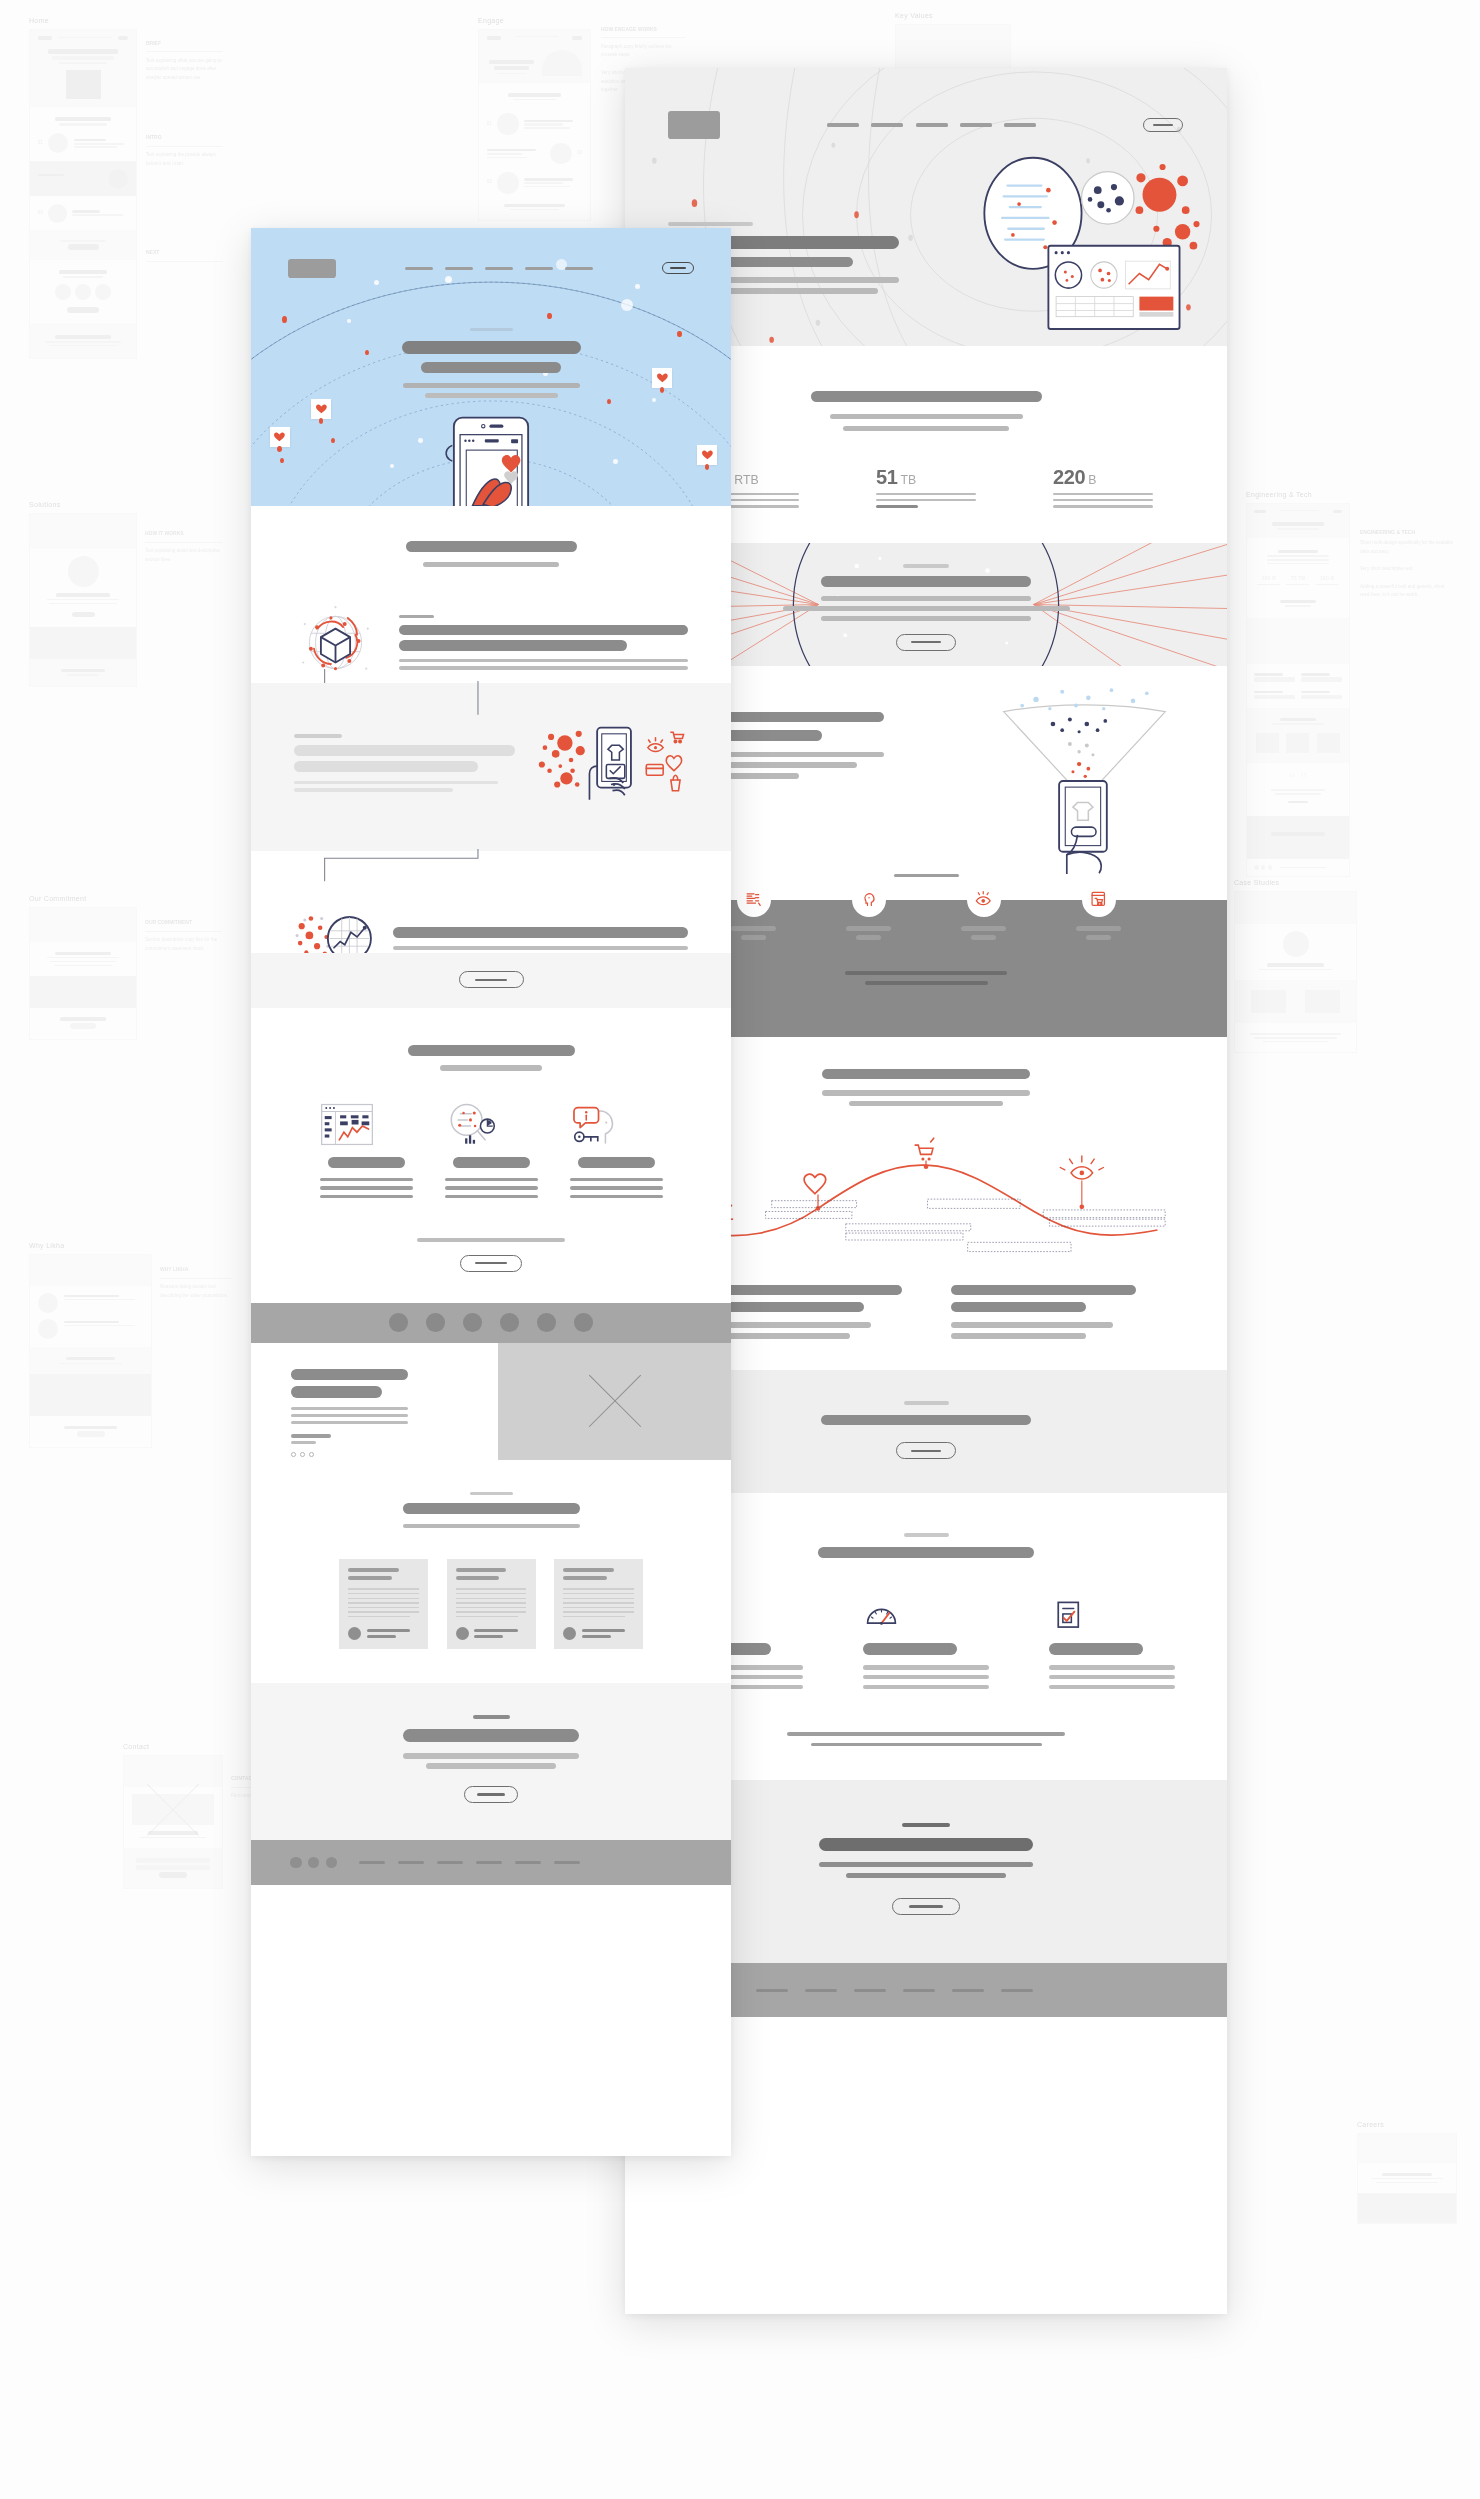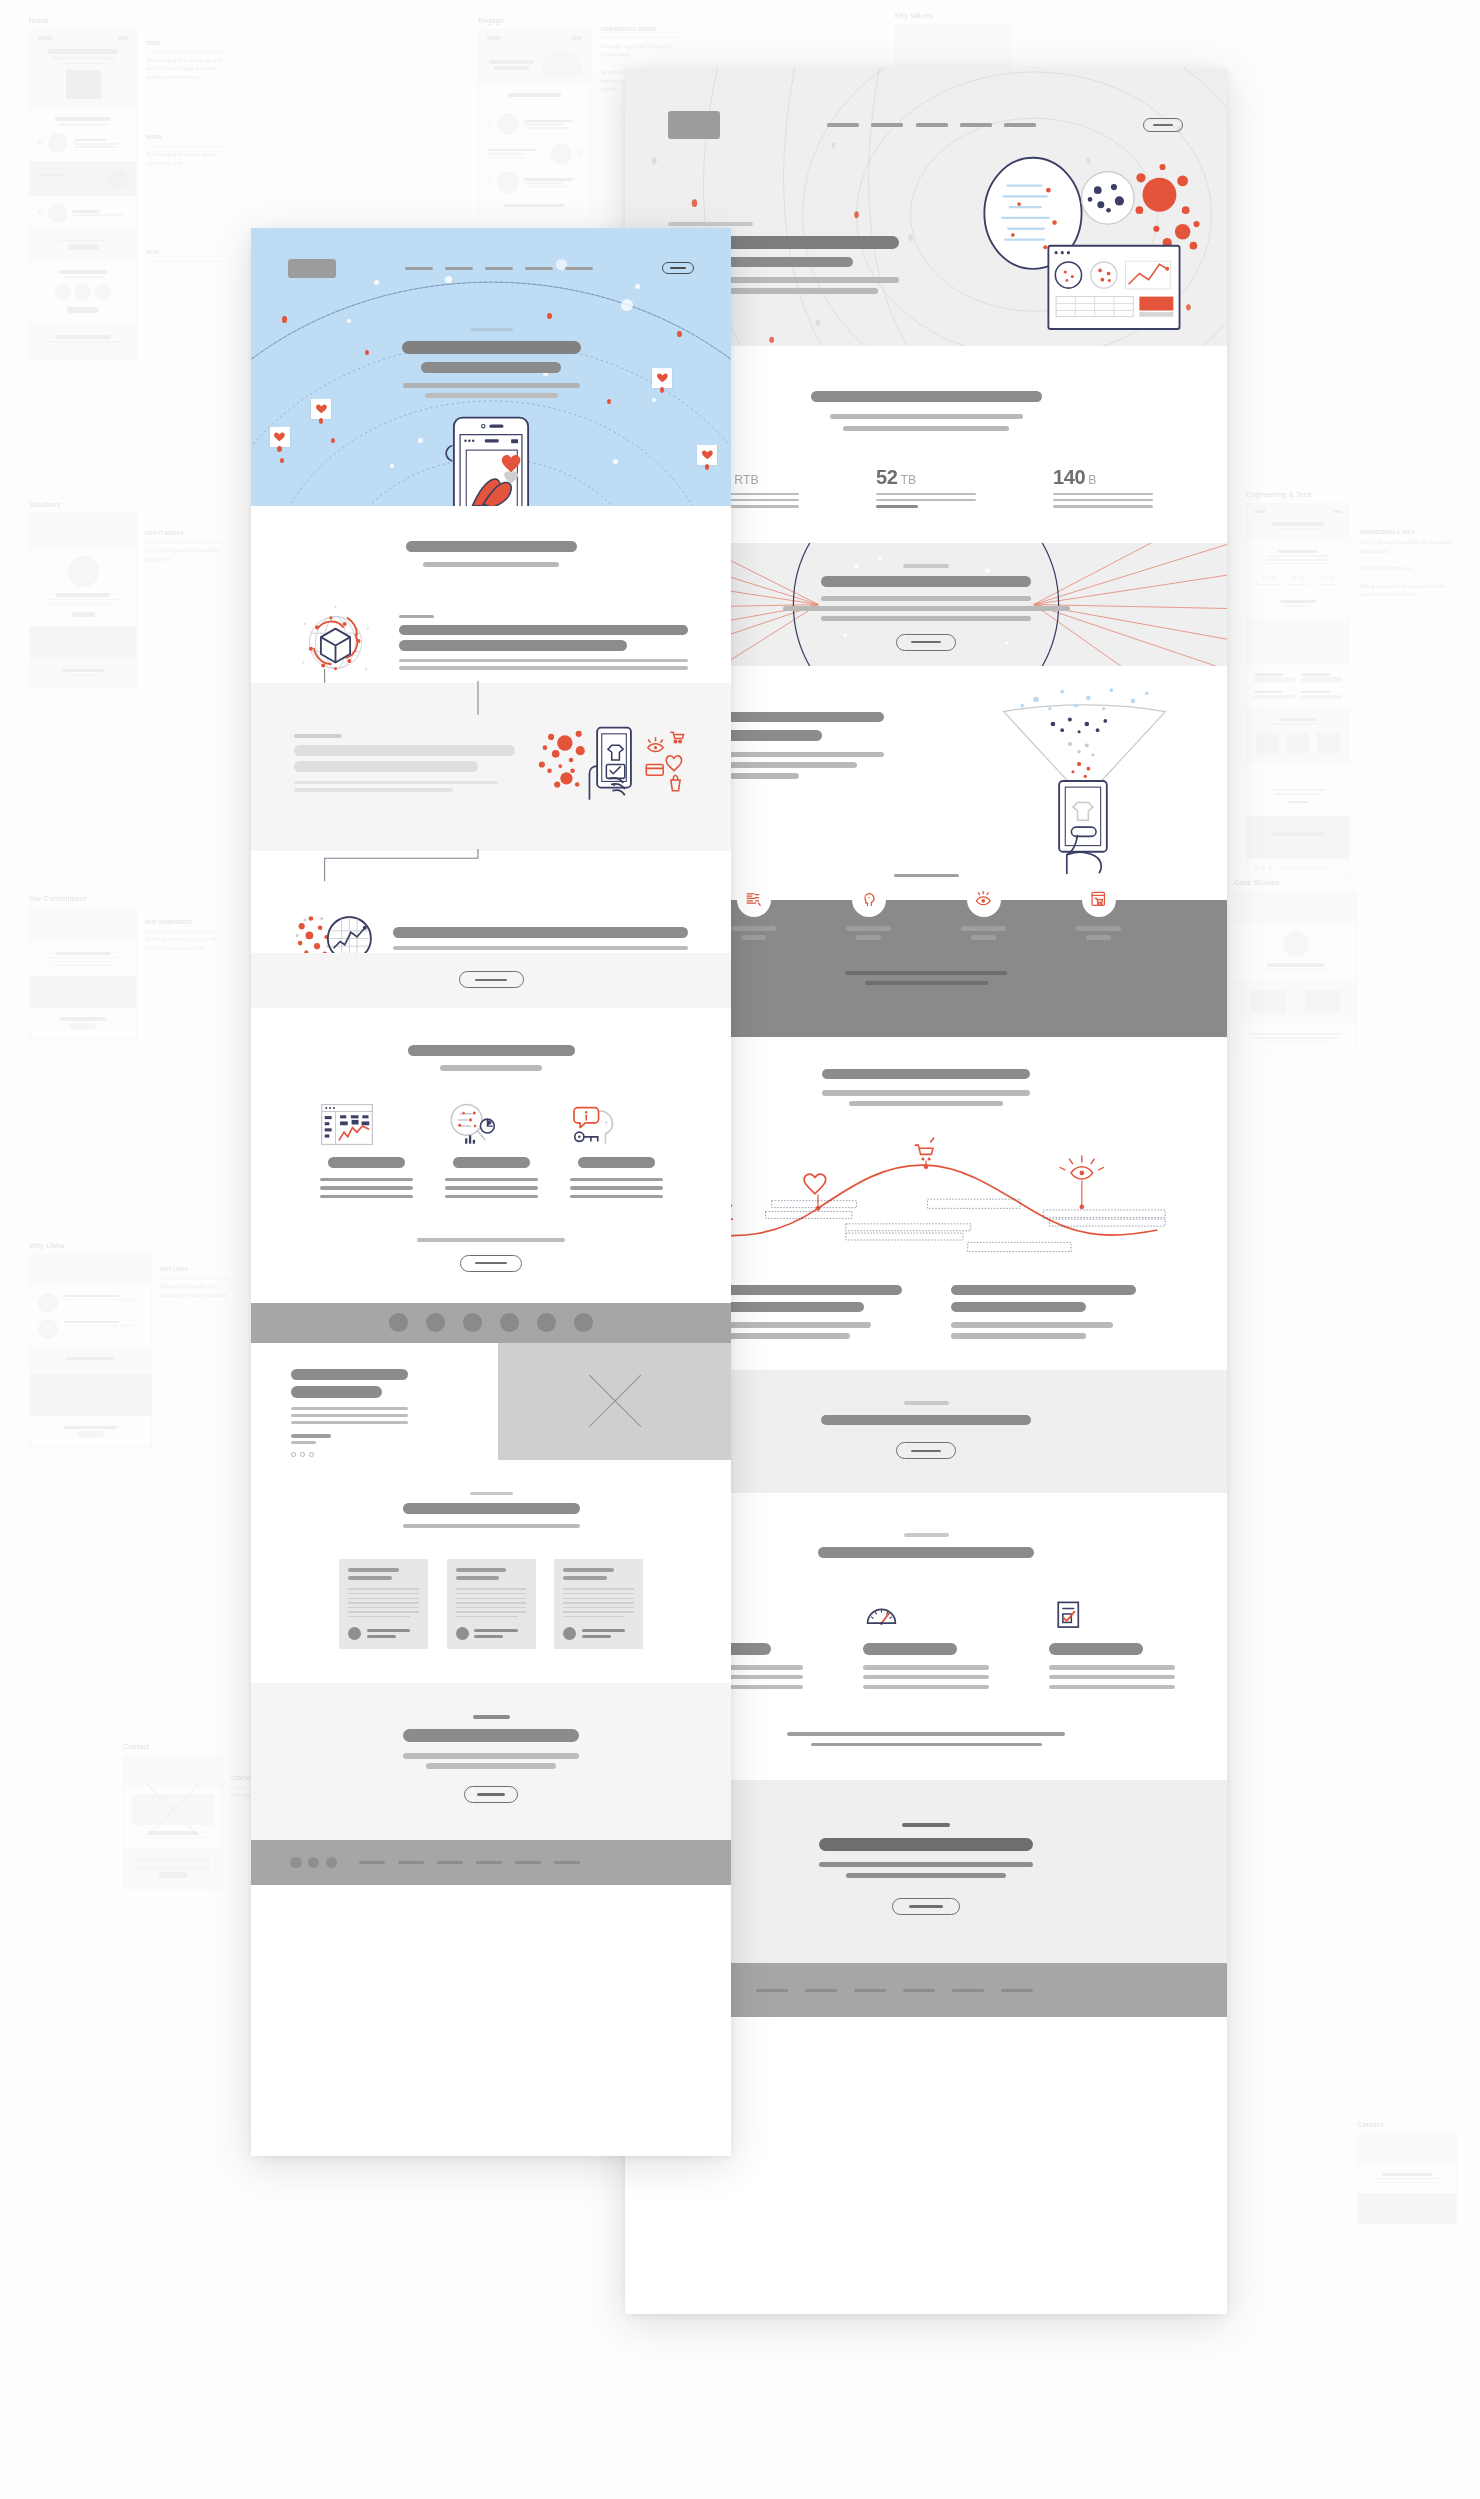--- a/index.html
+++ b/index.html
@@ -660,27 +660,27 @@
       <div class="ph eye center" style="width:193px;margin-top:12.3px;"></div>
       <div class="ph eye center" style="width:166px;margin-top:6.2px;"></div>
       <div style="display:flex;justify-content:center;gap:77px;margin-top:35px;">
         <div style="width:100px;">
           <div><span class="stat-num">100</span><span class="stat-unit">RTB</span></div>
           <div class="stat-line" style="width:100%;"></div>
             <div class="stat-line" style="width:100%;"></div>
             <div class="stat-line" style="width:100%;"></div>
         </div>
         <div style="width:100px;">
-          <div><span class="stat-num">52</span><span class="stat-unit">TB</span></div>
+          <div><span class="stat-num">51</span><span class="stat-unit">TB</span></div>
           <div class="stat-line" style="width:100%;"></div>
             <div class="stat-line" style="width:100%;"></div>
             <div class="stat-line" style="width:42%;background:#8c8c8c;"></div>
         </div>
         <div style="width:100px;">
-          <div><span class="stat-num">140</span><span class="stat-unit">B</span></div>
+          <div><span class="stat-num">220</span><span class="stat-unit">B</span></div>
           <div class="stat-line" style="width:100%;"></div>
             <div class="stat-line" style="width:100%;"></div>
             <div class="stat-line" style="width:100%;"></div>
         </div>
       </div>
     </div>
 
     <div class="sec grey" style="height:123px;overflow:hidden;">
       <svg style="position:absolute;inset:0;" width="602" height="123" viewBox="0 0 780 160">
         <g stroke="#e3543a" stroke-width="1.1" opacity=".65">

